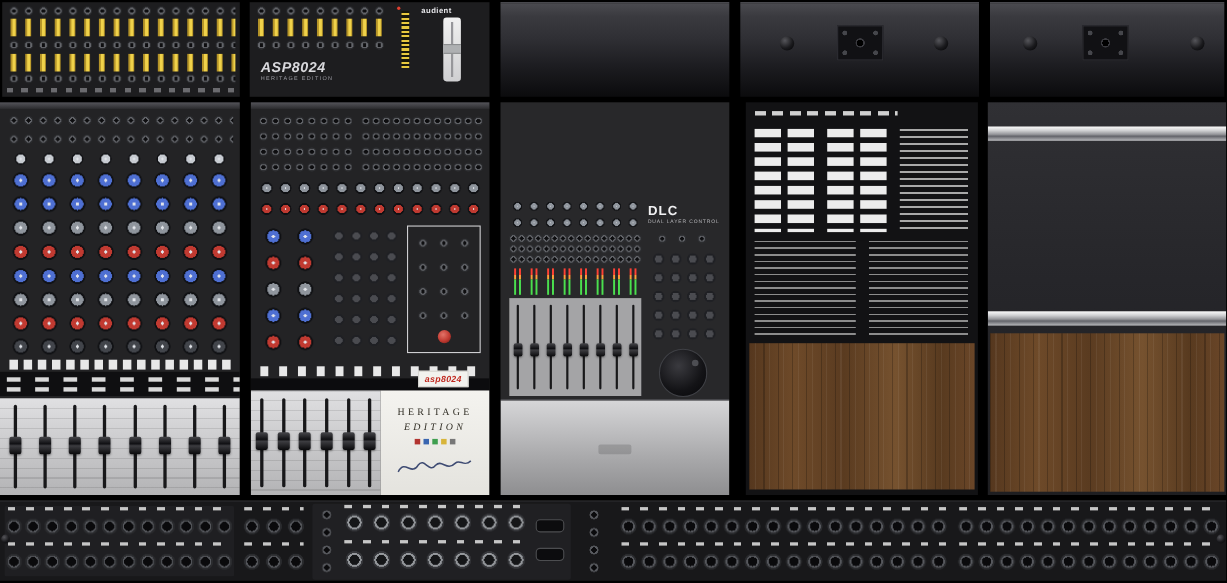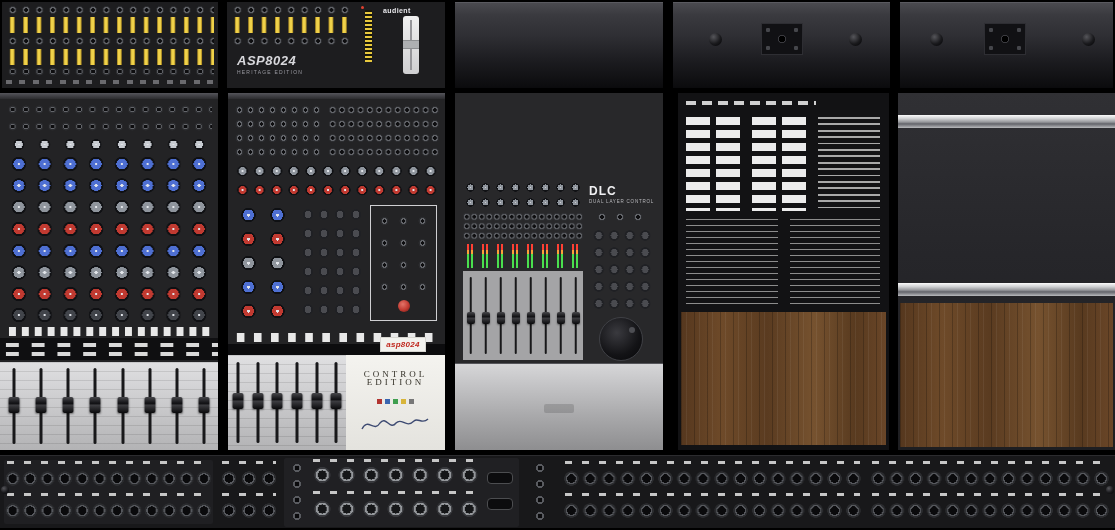--- a/index.html
+++ b/index.html
@@ -193,22 +193,22 @@
     </div>
     <div class="fdr-panel" style="left:0;top:262px;width:118px;height:95px;">
       <div class="fdr"></div>
       <div class="fdr"></div>
       <div class="fdr"></div>
       <div class="fdr"></div>
       <div class="fdr"></div>
       <div class="fdr"></div>
     </div>
     <div class="abs plate" style="left:118px;top:262px;width:99px;height:95px;">
-      <div class="plate-t" style="top:14px;">CONTROL</div>
-      <div class="plate-t" style="top:22px;">EDITION</div>
+      <div class="plate-t" style="top:14px;">HERITAGE</div>
+      <div class="plate-t" style="top:28px;font-style:italic;">EDITION</div>
       <div class="abs" style="left:0;right:0;top:44px;display:flex;gap:3px;justify-content:center;">
         <span style="width:5px;height:5px;background:#b23430;display:block;"></span>
         <span style="width:5px;height:5px;background:#3a66b0;display:block;"></span>
         <span style="width:5px;height:5px;background:#3f9f4f;display:block;"></span>
         <span style="width:5px;height:5px;background:#d8b53a;display:block;"></span>
         <span style="width:5px;height:5px;background:#777;display:block;"></span>
       </div>
       <svg viewBox="0 0 70 24" style="position:absolute;left:14px;top:58px;width:70px;height:24px;">
         <path d="M2 16 C8 4, 14 20, 20 10 C26 2, 30 18, 36 10 C42 4, 46 16, 54 8 C58 4, 62 12, 68 6" fill="none" stroke="#2b3a66" stroke-width="1.4" opacity="0.9"></path>
       </svg>

